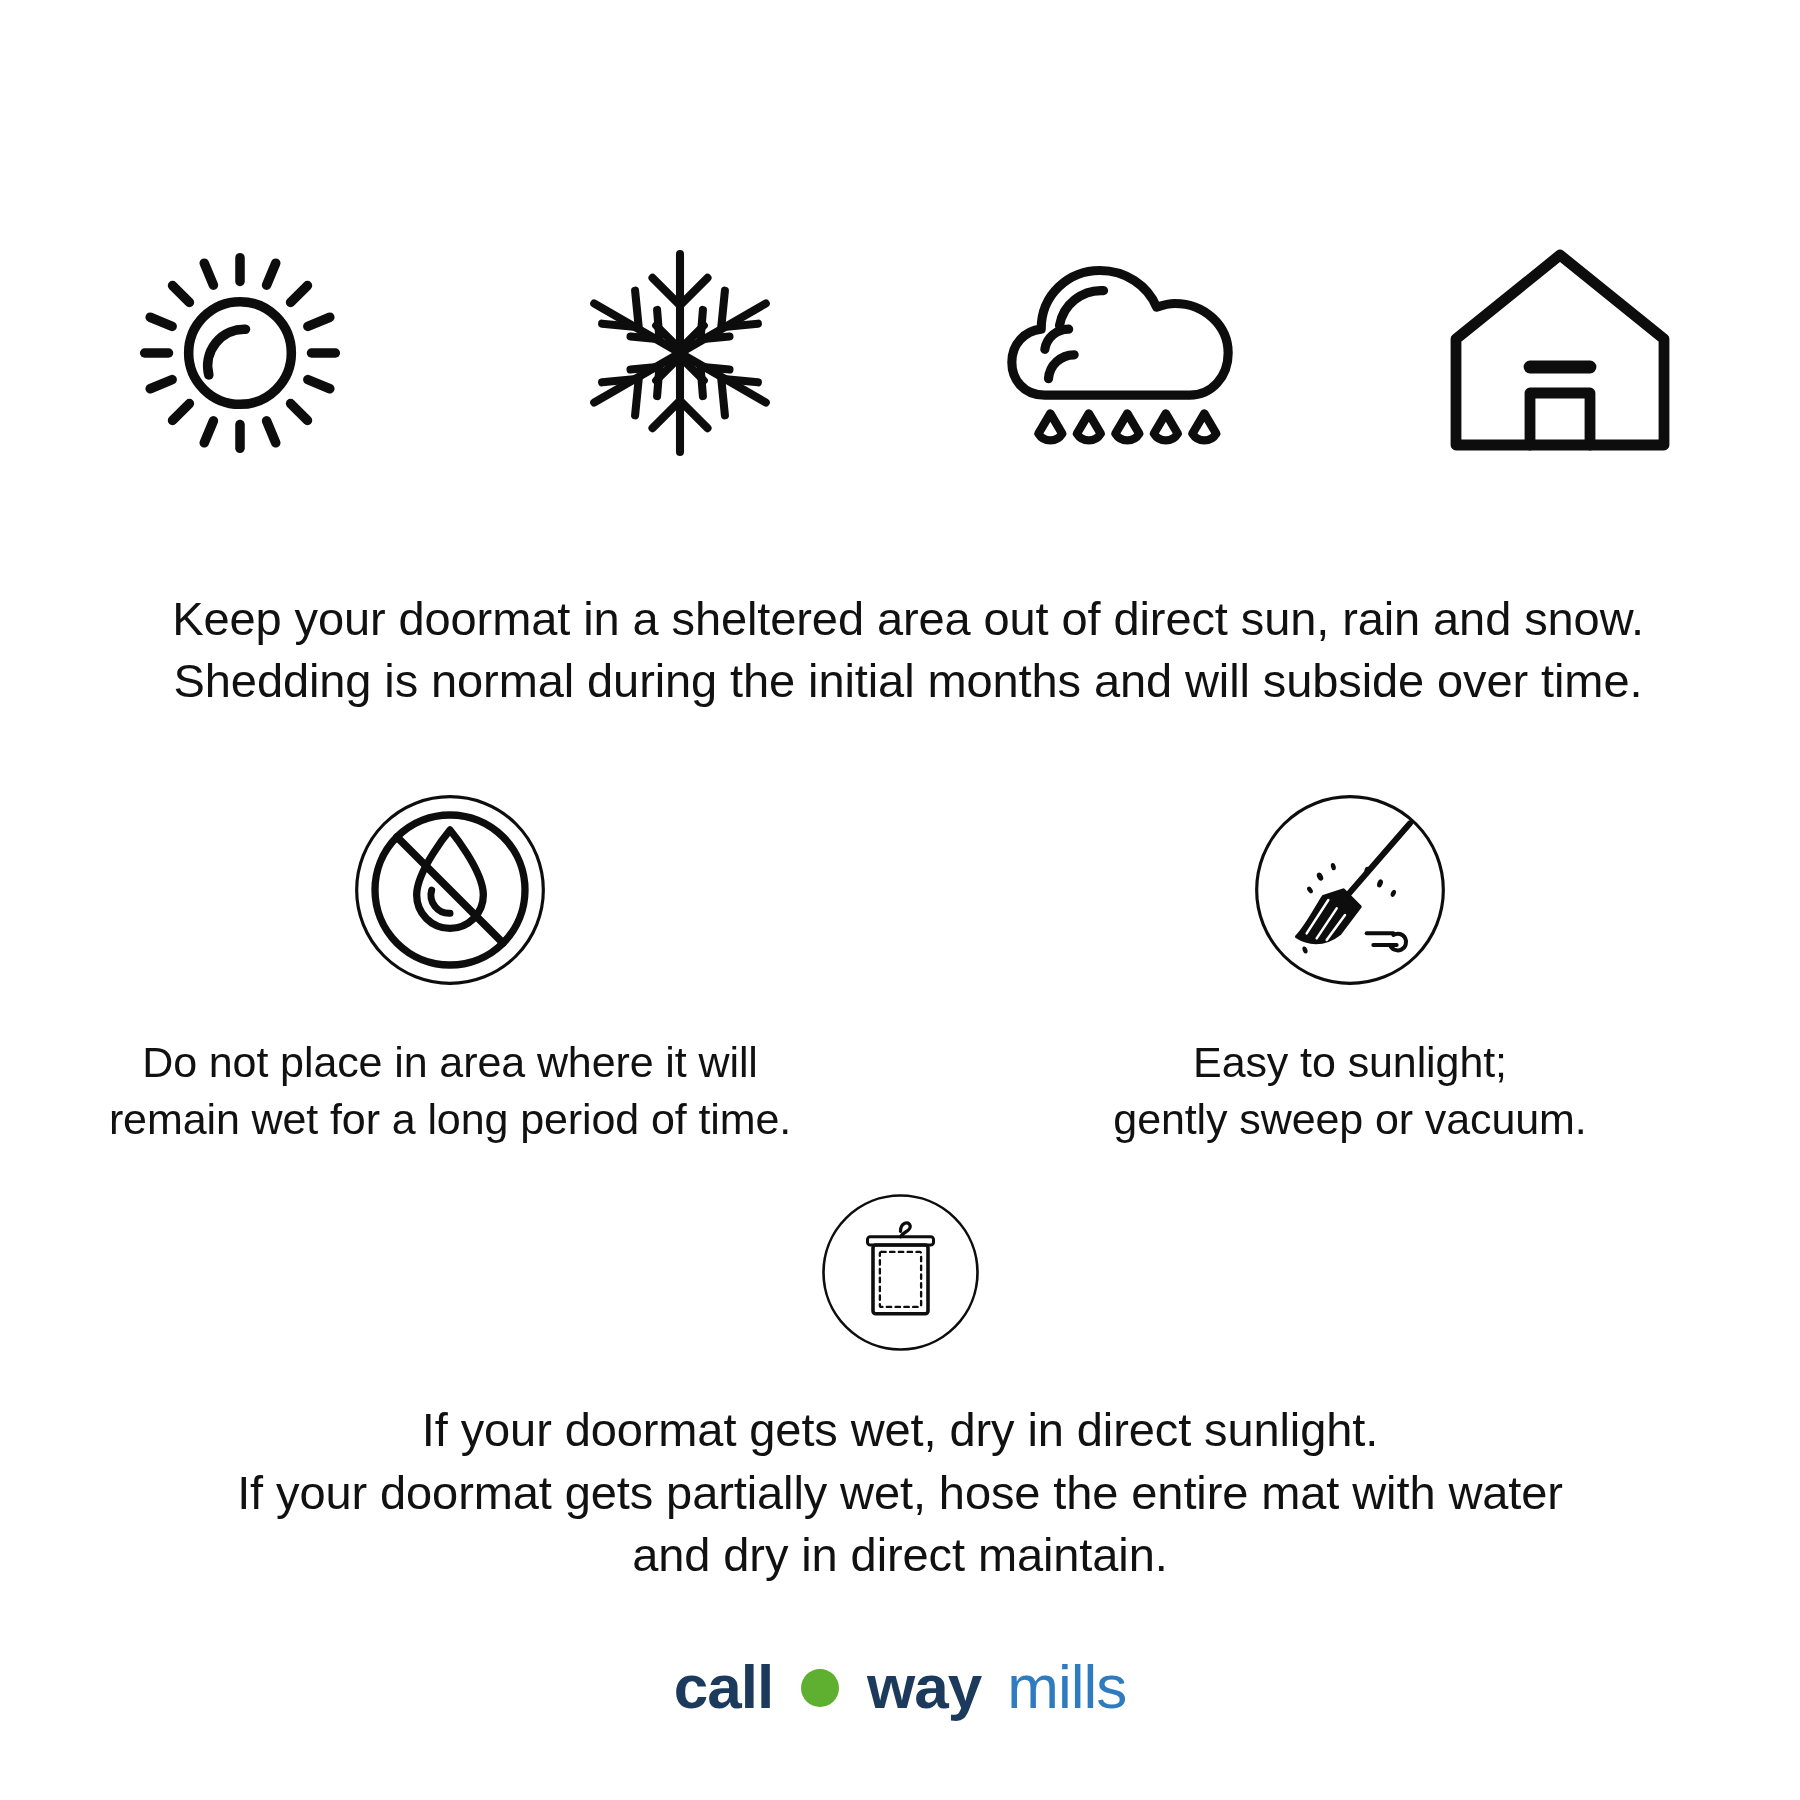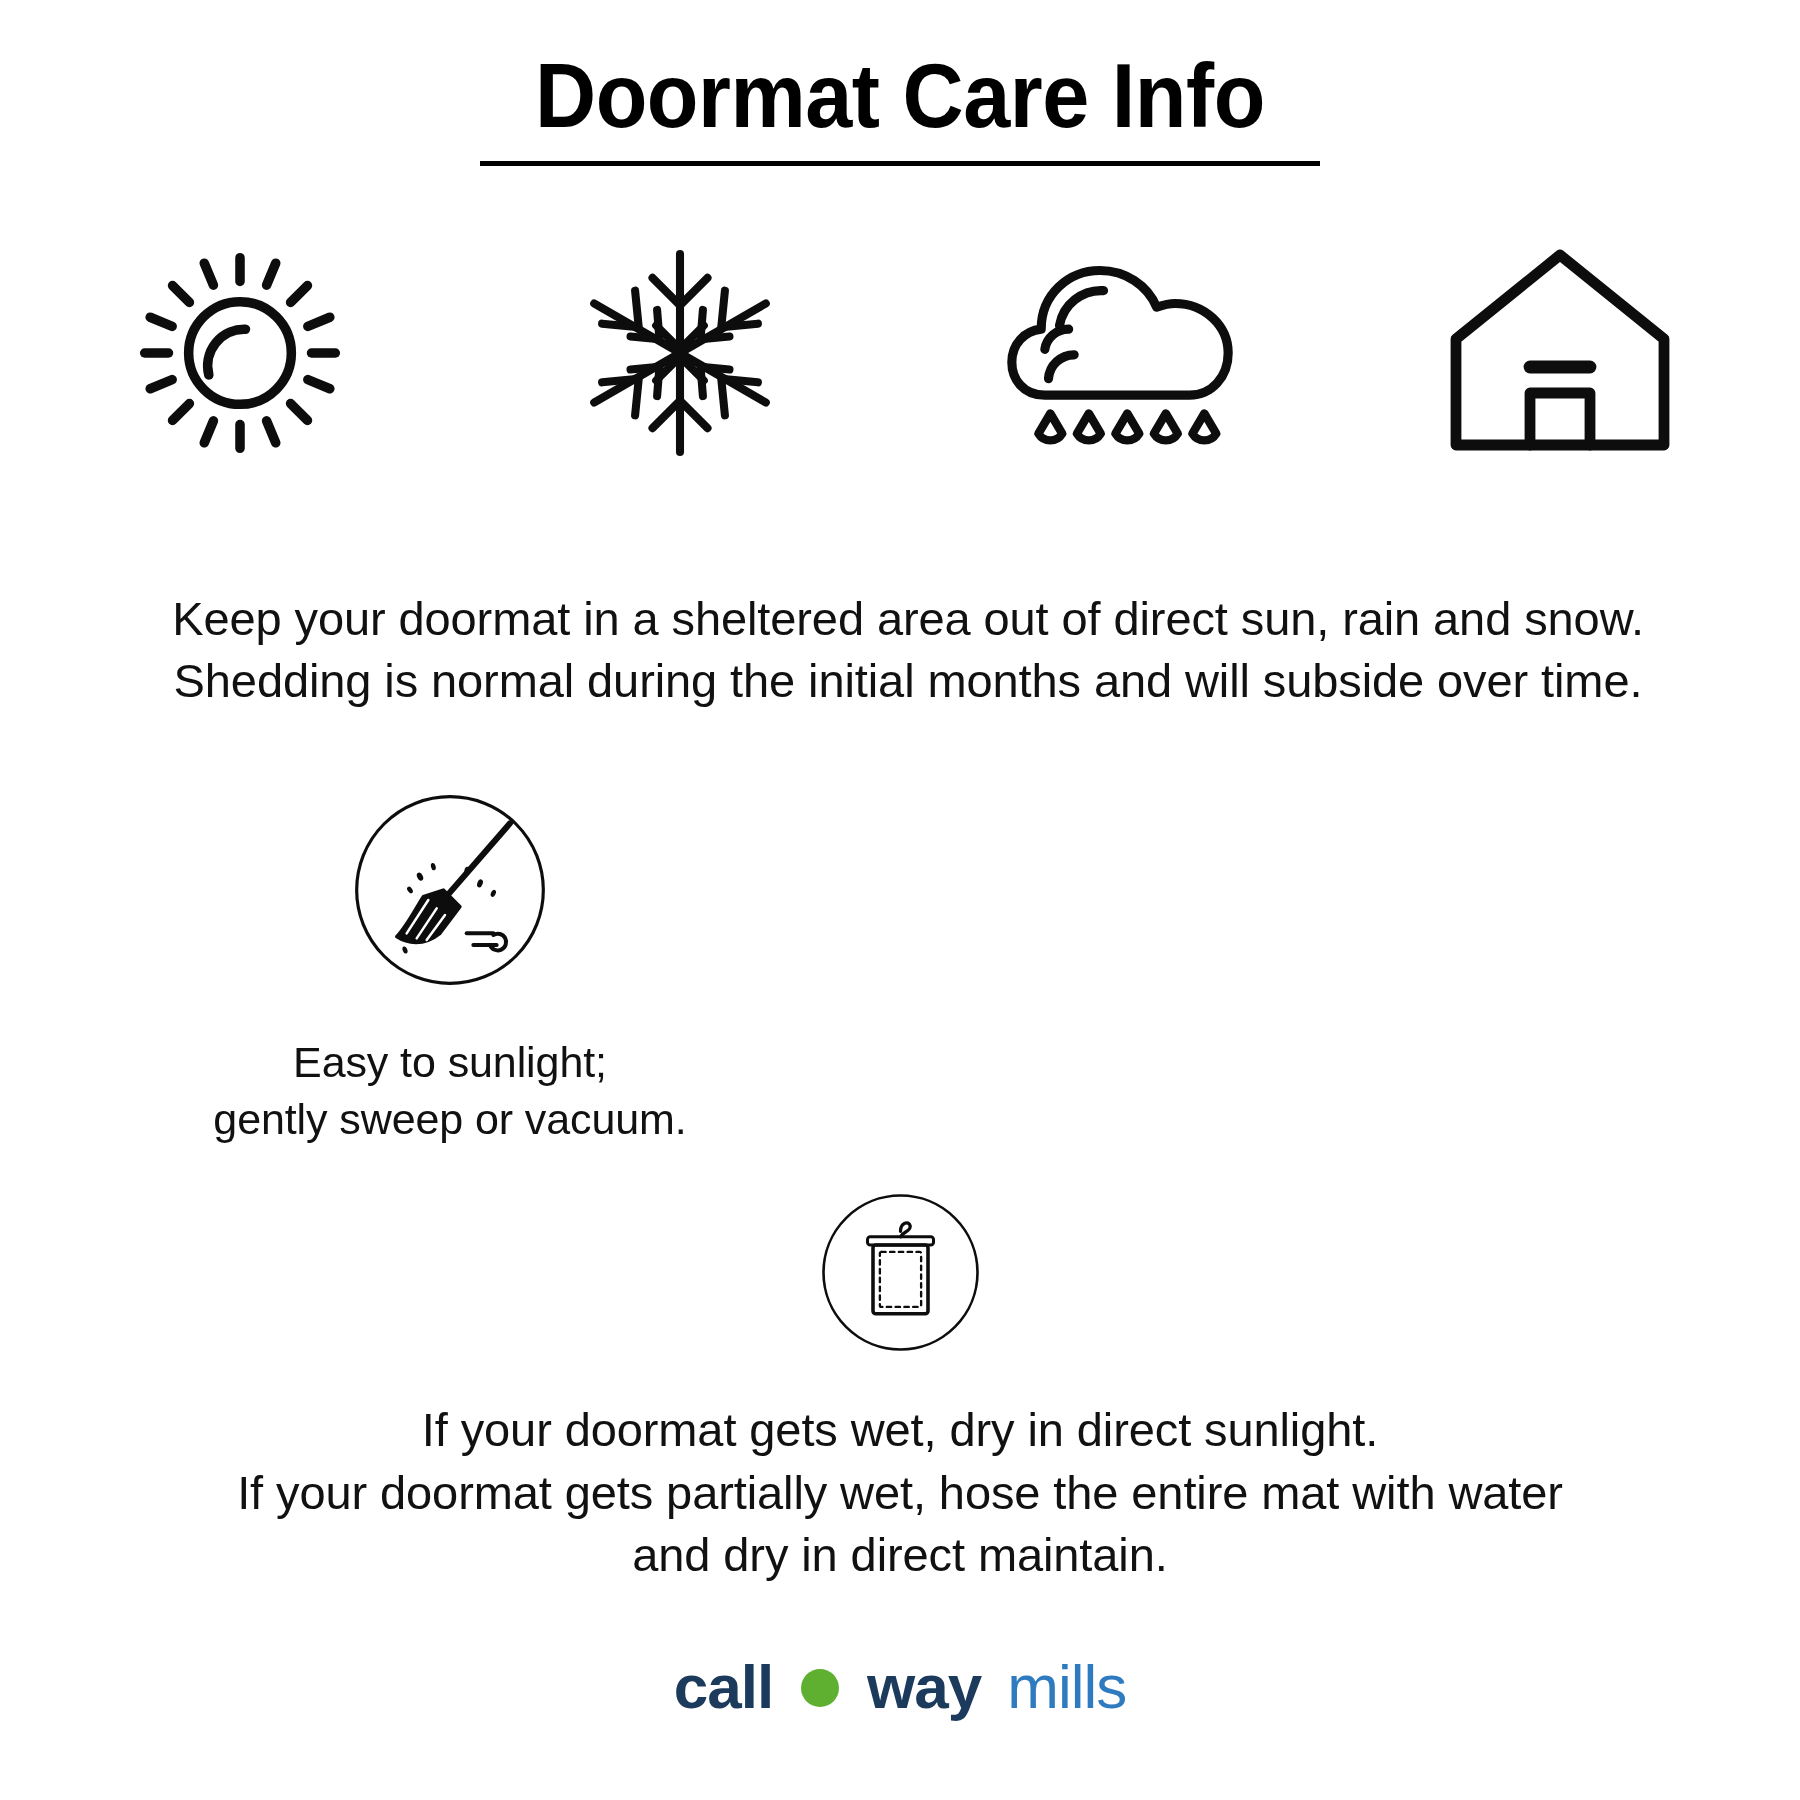--- a/index.html
+++ b/index.html
@@ -122,24 +122,20 @@
     margin: 0 2px -3px 2px;
     vertical-align: baseline;
   }
   svg { display: block; }
 </style>
 </head>
 <body>
 
 <div class="page">
 
-  <div class="title-block">
-    <div class="title">Doormat Care Info</div>
-    <div class="title-rule"></div>
-  </div>
 
   <div class="icon-row">
 
     <div class="icon-cell">
       <svg width="230" height="220" viewBox="0 0 120 120">
         <g fill="none" stroke="#0d0d0d" stroke-width="5.2" stroke-linecap="round">
           <circle cx="60" cy="60" r="28"></circle>
           <path d="M43 72 A20 20 0 0 1 63 47" stroke-width="5.2"></path>
           <line x1="60" y1="8" x2="60" y2="21"></line>
           <line x1="60" y1="99" x2="60" y2="112"></line>
@@ -223,20 +219,35 @@
     </div>
   </div>
 
   <div class="intro">
     <div>Keep your doormat in a sheltered area out of direct sun, rain and snow.</div>
     <div>Shedding is normal during the initial months and will subside over time.</div>
   </div>
 
   <div class="two-col">
 
+    <div class="col">
+      <svg class="circle-icon" viewBox="0 0 120 120">
+        <g fill="none" stroke="#0d0d0d" stroke-linecap="round" stroke-linejoin="round">
+          <circle cx="60" cy="60" r="56" stroke-width="1.9"></circle>
+          <circle cx="60" cy="60" r="45" stroke-width="4.4"></circle>
+          <path d="M60 24 C60 24 80 48 80 63 A20 20 0 0 1 40 63 C40 48 60 24 60 24 Z" stroke-width="4.4"></path>
+          <path d="M49 60 A11 11 0 0 0 60 74" stroke-width="4.2"></path>
+          <line x1="28.2" y1="28.2" x2="91.8" y2="91.8" stroke-width="4.6"></line>
+        </g>
+      </svg>
+      <div class="caption">
+        <div>Do not place in area where it will</div>
+        <div>remain wet for a long period of time.</div>
+      </div>
+    </div>
 
     <div class="col">
       <svg class="circle-icon" viewBox="0 0 120 120">
         <circle cx="60" cy="60" r="56" fill="none" stroke="#0d0d0d" stroke-width="1.9"></circle>
         <g stroke="#0d0d0d" fill="none" stroke-linecap="round" stroke-linejoin="round">
 
           <line x1="96" y1="20" x2="56" y2="66" stroke-width="3.6"></line>
 
           <path d="M56 60 L66 70 L54 86 C44 94 34 92 28 88 C34 82 40 70 44 64 Z" fill="#0d0d0d" stroke="#0d0d0d" stroke-width="2"></path>
 

